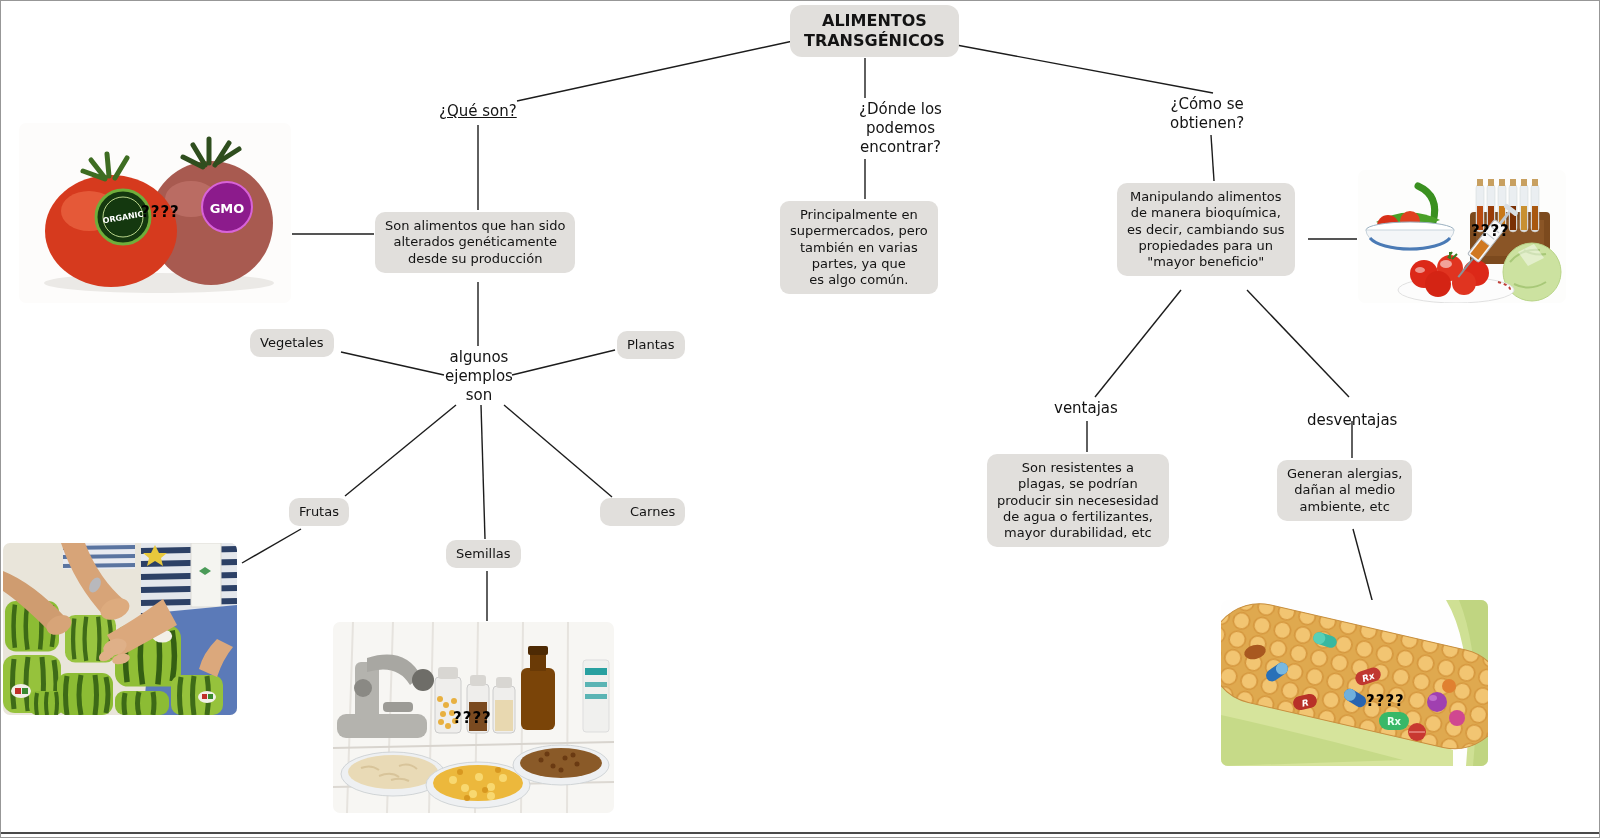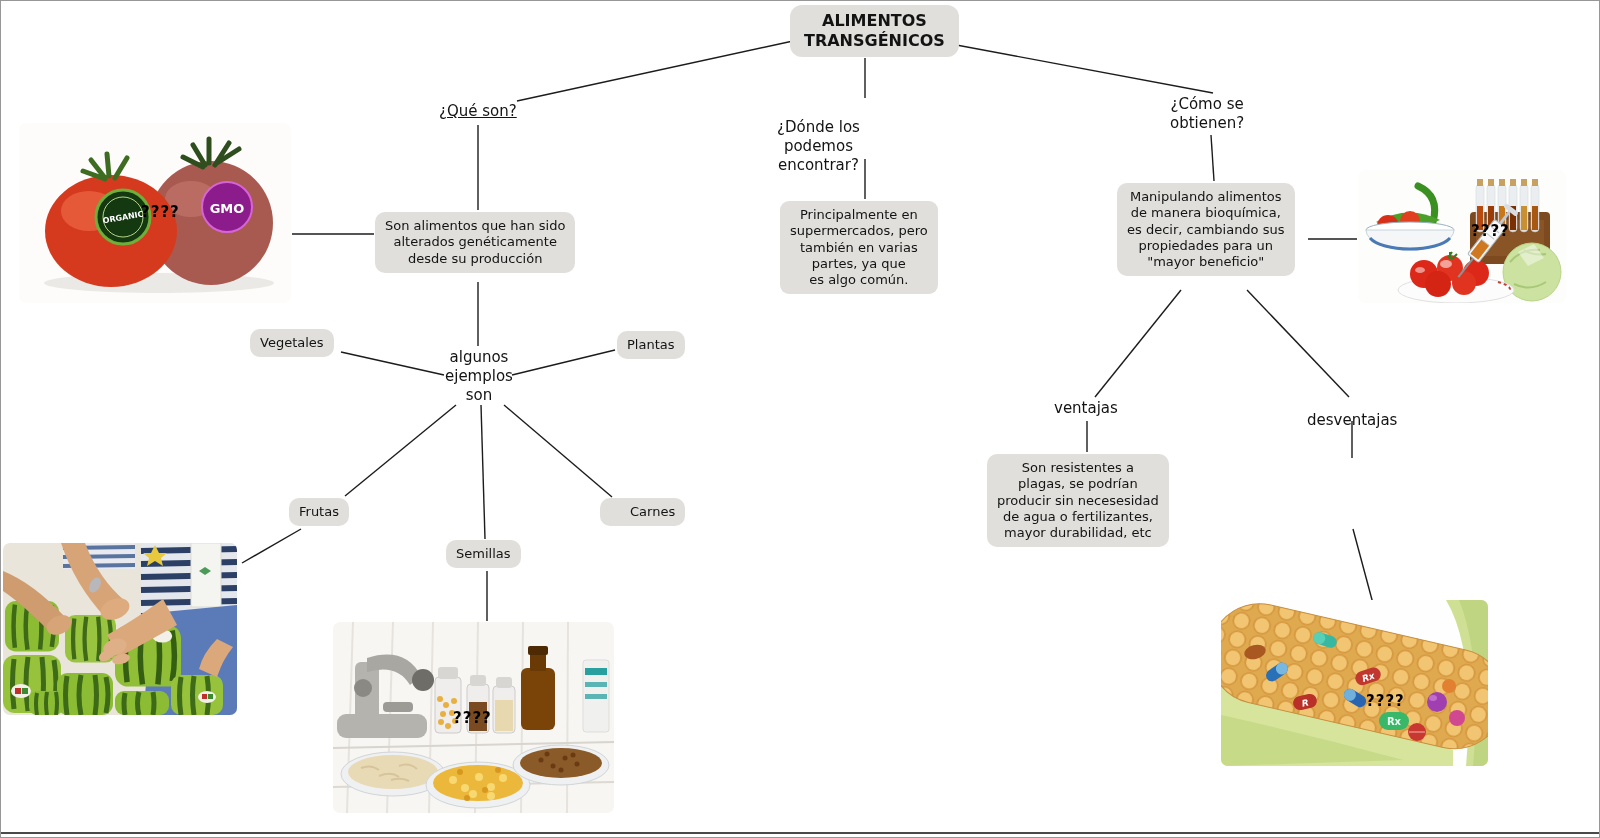--- a/index.html
+++ b/index.html
@@ -356,21 +356,21 @@
       <line x1="188" y1="132" x2="204" y2="132" stroke="#e88880" stroke-width="1.5"></line>
       <circle cx="228" cy="86" r="7" fill="#e08030"></circle>
       <circle cx="236" cy="118" r="8" fill="#d04890"></circle>
     </svg>
   </div>
 
   <div class="node root" style="left:789px;top:4px;">ALIMENTOS
 TRANSGÉNICOS</div>
 
   <div class="label" style="left:438px;top:101px;text-decoration:underline;">¿Qué son?</div>
-  <div class="label" style="left:776px;top:99px;margin-top:18px;">¿Dónde los
+  <div class="label" style="left:858px;top:99px;">¿Dónde los
 podemos
 encontrar?</div>
   <div class="label" style="left:1169px;top:94px;">¿Cómo se
 obtienen?</div>
 
   <div class="node" style="left:374px;top:211px;">Son alimentos que han sido
 alterados genéticamente
 desde su producción</div>
   <div class="node" style="left:779px;top:200px;border-radius:9px;">Principalmente en
 supermercados, pero
@@ -394,20 +394,23 @@
   <div class="node" style="left:445px;top:539px;">Semillas</div>
 
   <div class="label" style="left:1053px;top:398px;">ventajas</div>
   <div class="label" style="left:1306px;top:398px;margin-top:12px;">desventajas</div>
 
   <div class="node" style="left:986px;top:453px;">Son resistentes a
 plagas, se podrían
 producir sin necesesidad
 de agua o fertilizantes,
 mayor durabilidad, etc</div>
+  <div class="node" style="left:1276px;top:459px;">Generan alergias,
+dañan al medio
+ambiente, etc</div>
 
   <div class="qmark" style="left:140px;top:202px;">????</div>
   <div class="qmark" style="left:1470px;top:221px;">????</div>
   <div class="qmark" style="left:452px;top:708px;">????</div>
   <div class="qmark" style="left:1365px;top:691px;">????</div>
 
   <div class="bottom-rule"></div>
 </div>
 
 </body></html>

